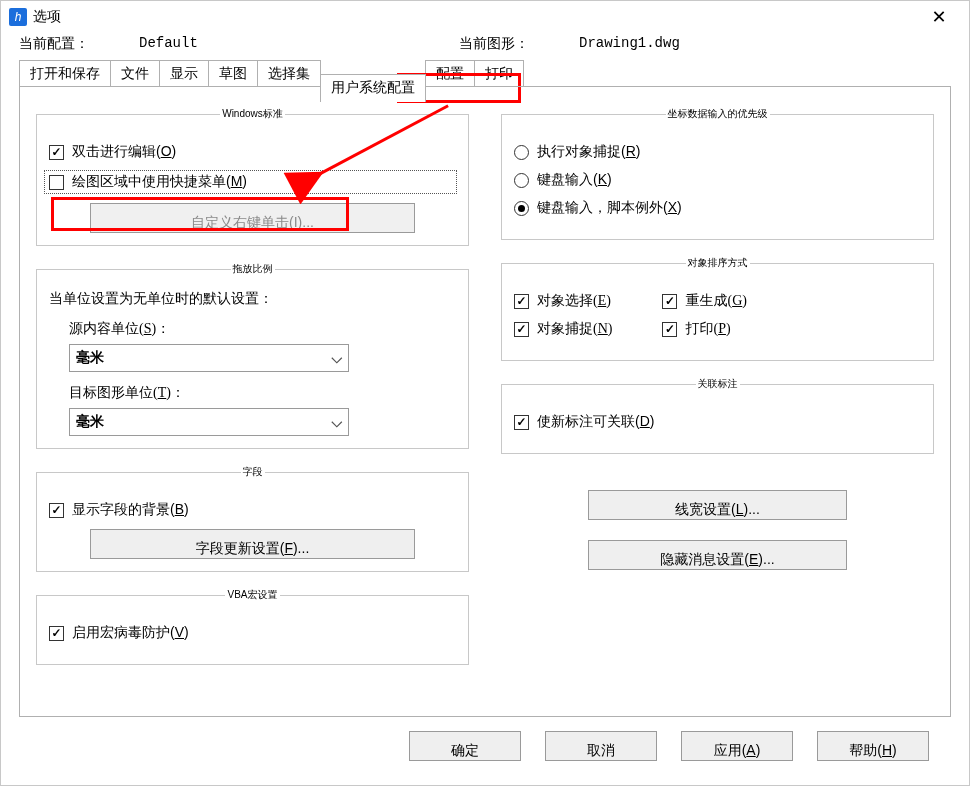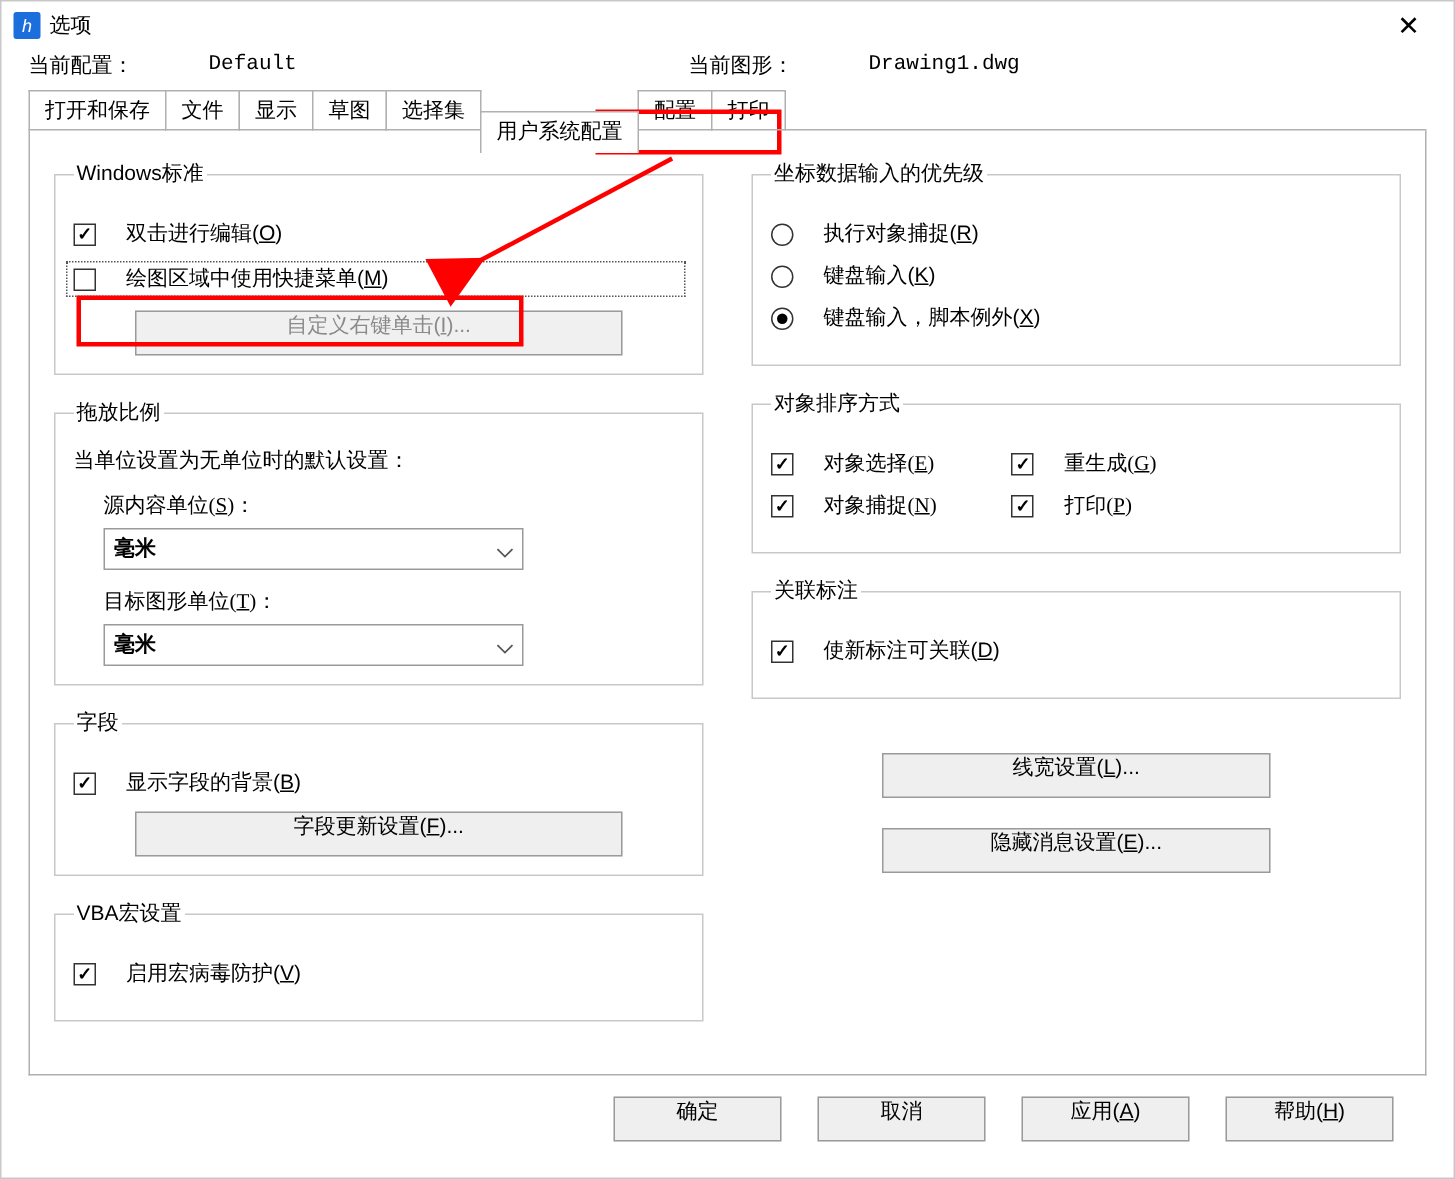--- a/index.html
+++ b/index.html
@@ -75,42 +75,43 @@
   }
   .col { flex: 1; padding: 0 16px; position: relative; }
 
   fieldset.group {
     border: 1px solid #c8c8c8;
     margin: 10px 0 16px 0;
     padding: 14px 12px 12px 12px;
   }
   fieldset.group > legend {
     padding: 0 2px;
-    font-size: 14px;
+    font-size: 10px;
+    text-align: center;
   }
 
   .chk, .rad {
-    display:flex; align-items:center; gap: 20px;
+    display:flex; align-items:center; gap: 8px;
     margin: 8px 0 10px 0;
     white-space: nowrap;
   }
   .chkbox {
     width:15px; height:15px; border:1px solid #333; background:#fff;
     display:flex; align-items:center; justify-content:center;
     font-size:12px; line-height:1;
   }
   .chkbox.checked::after { content: "✓"; font-family: sans-serif; font-weight: bold; }
   .radbox {
     width:15px; height:15px; border:1px solid #333; border-radius:50%; background:#fff;
     display:flex; align-items:center; justify-content:center;
   }
   .radbox.checked::after { content:""; width:7px; height:7px; border-radius:50%; background:#000; }
 
   .btn {
-    display:flex; align-items:flex-start; justify-content:center;
+    display:flex; align-items:flex-end; justify-content:center;
     border:1px solid #9a9a9a; background:#efefef;
     height: 30px; font-size: 14px;
   }
   .btn.disabled { color:#8a8a8a; background:#f0f0f0; }
   .btn.mid { width: 80%; margin-left:auto; margin-right:auto; }
 
   .subindent { margin-left: 20px; }
   .field-label { margin-top: 12px; margin-bottom: 6px; font-family: Liberation Serif, serif; }
   .combo {
     display:flex; align-items:center;

